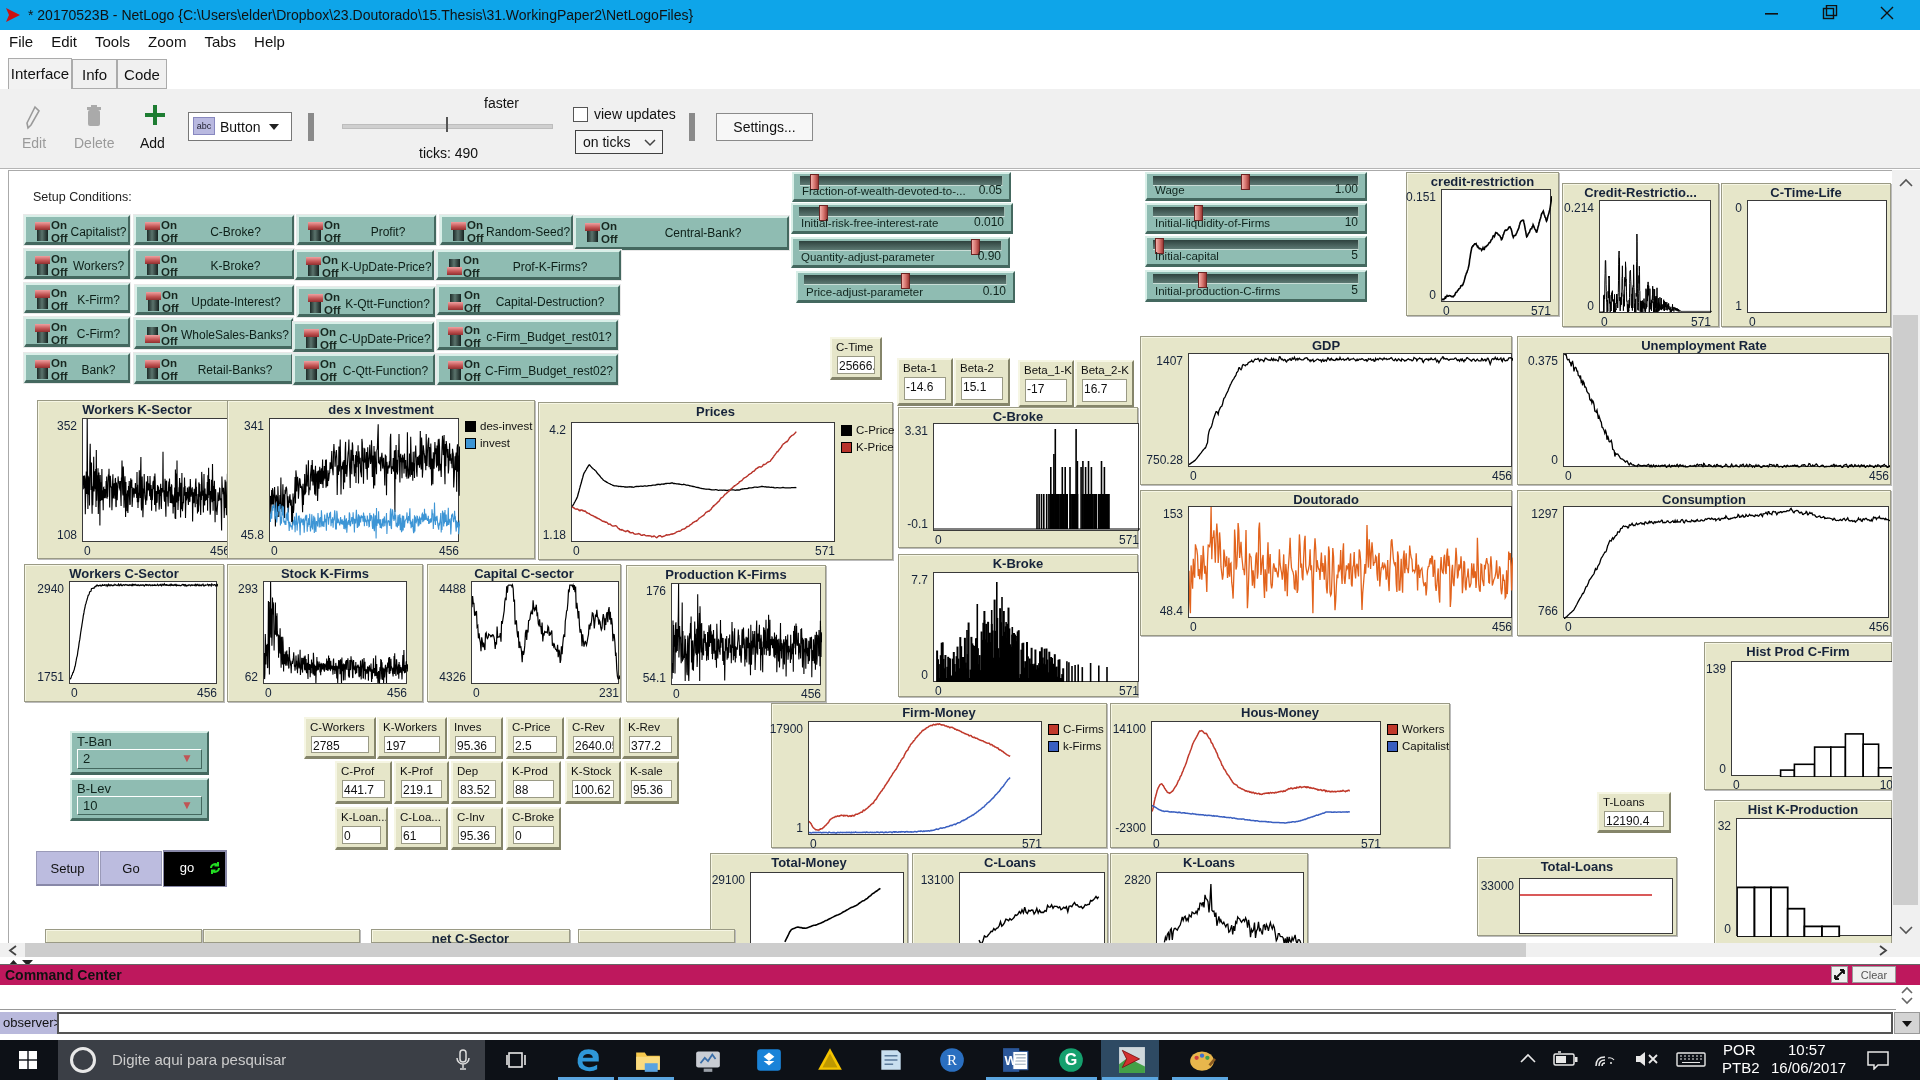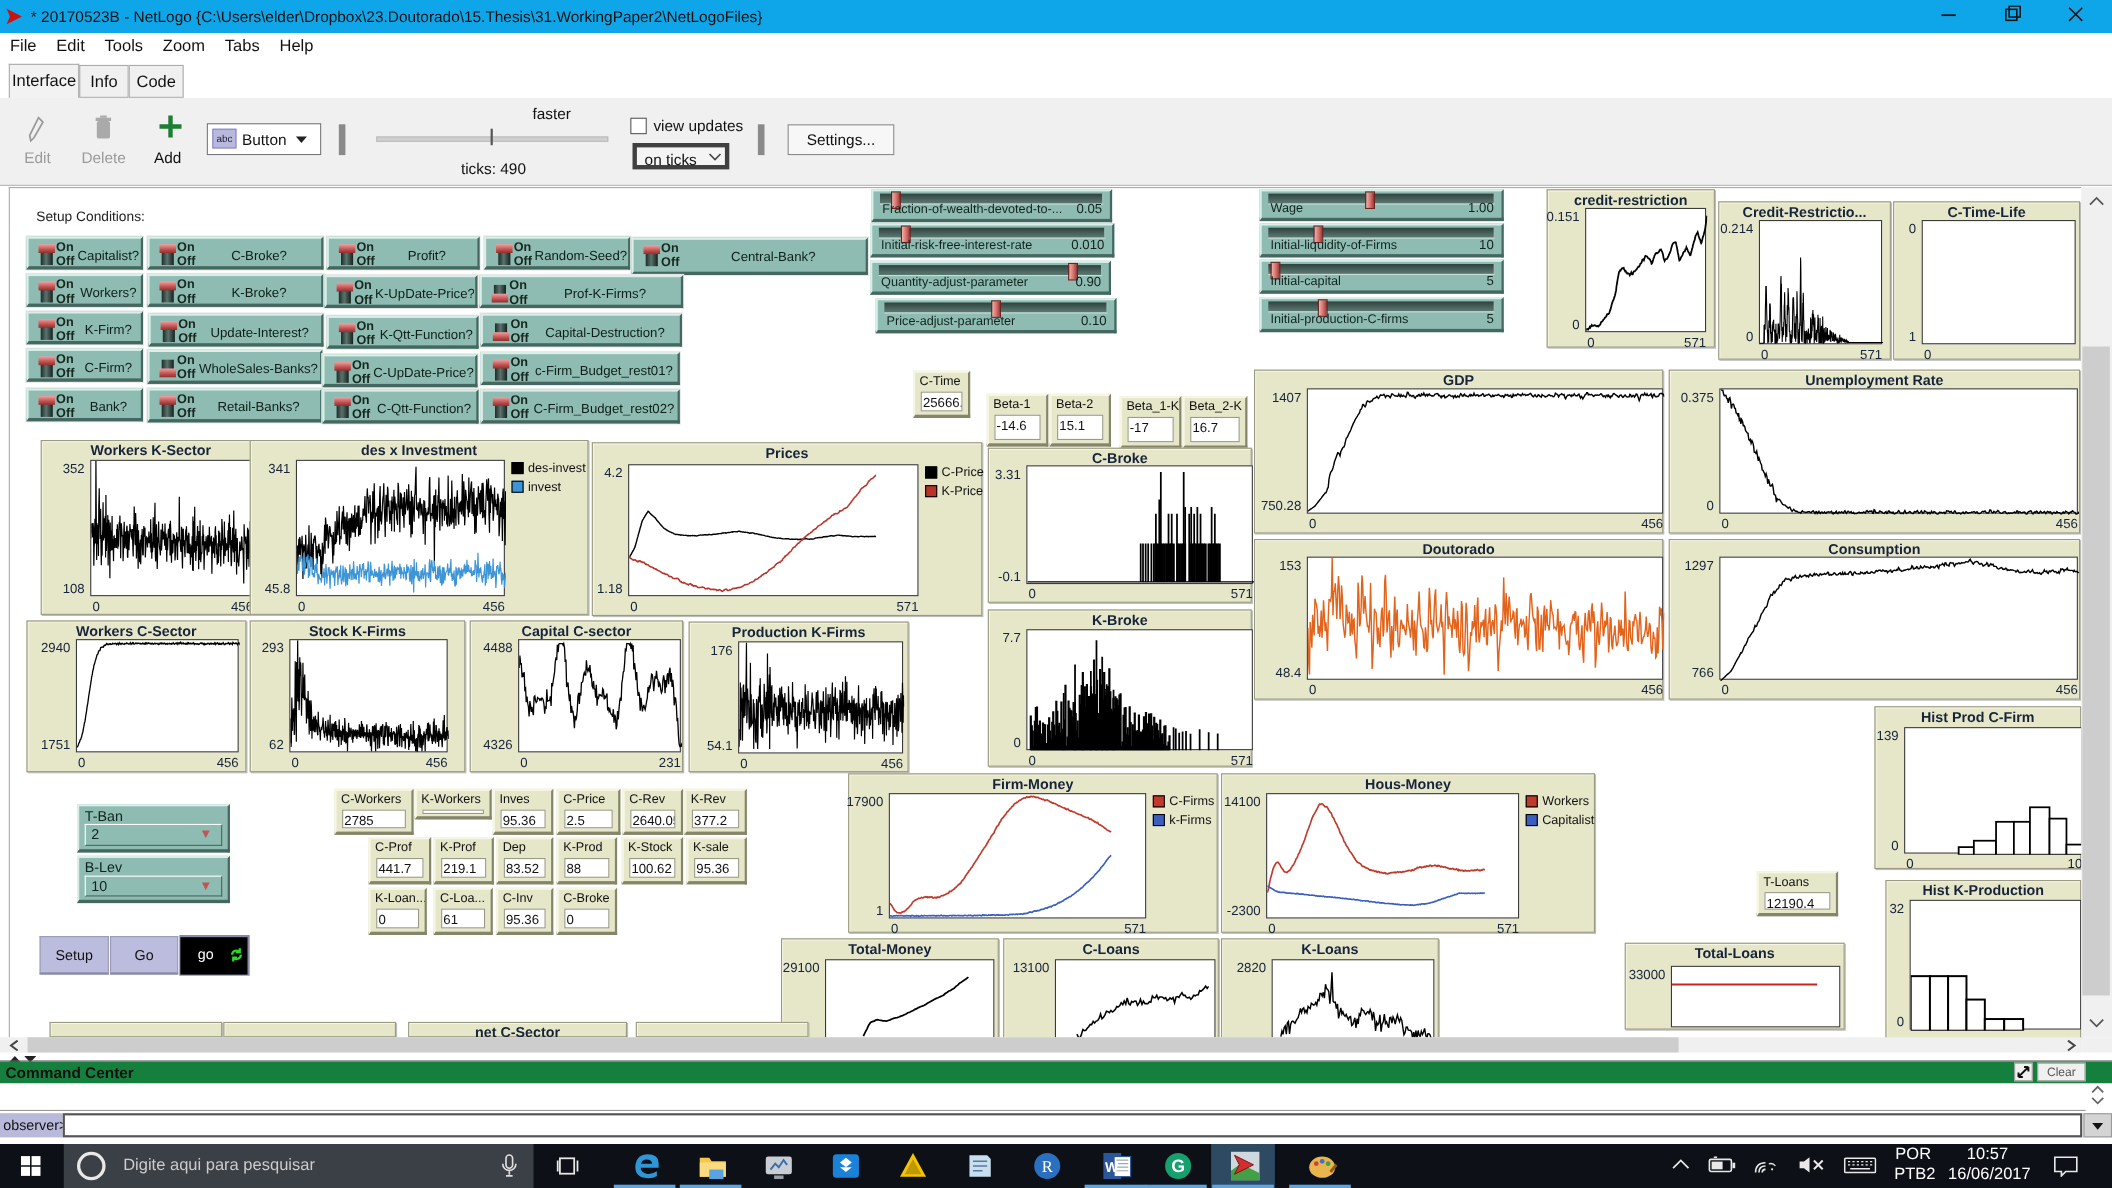--- a/index.html
+++ b/index.html
@@ -43,21 +43,21 @@
 .ptitle{position:absolute;left:0;right:0;top:1px;text-align:center;font-size:13px;font-weight:bold;color:#16233a}
 .parea{position:absolute;background:#fff;border:1px solid #3a3a3a}
 .pyl{position:absolute;font-size:12px;color:#16233a;white-space:nowrap}
 .pxl{position:absolute;font-size:12px;color:#16233a}
 .lg{position:absolute;font-size:11.5px;color:#111}
 .lgi{height:17px;white-space:nowrap}
 .lgsq{display:inline-block;width:11px;height:11px;border:1px solid #000;margin-right:4px;vertical-align:-2px}
 
 .nbtn{position:absolute;background:#bcbcdf;border:1px solid #9a9ab8;border-bottom:2px solid #8888a8;font-size:13px;color:#111;text-align:center}
 
-.cch{position:absolute;background:#15803d}
+.cch{position:absolute;background:#be185d}
 
 #taskbar{position:absolute;left:0;top:1040px;width:1920px;height:40px;background:#0d1117}
 .tbicon{position:absolute;top:1046px;width:28px;height:28px}
 </style></head><body>
 
 <div id="titlebar">
 <svg class="abs" style="left:5px;top:6px" width="18" height="18" viewBox="0 0 18 18">
       <path d="M1 2 L15 9 L1 16 L4 9 Z" fill="#cc1111"></path>
     </svg>
 <div id="titletxt">* 20170523B - NetLogo {C:\Users\elder\Dropbox\23.Doutorado\15.Thesis\31.WorkingPaper2\NetLogoFiles}</div>
@@ -96,21 +96,21 @@
 <svg class="abs" style="left:268px;top:123px" width="12" height="8">
     <path d="M1 1 L11 1 L6 7 Z" fill="#222"></path>
   </svg>
 <div class="tbsep" style="left:308px;top:113px"></div>
 <div class="abs" style="left:342px;top:124px;width:211px;height:5px;background:#cfcfcf;border:1px solid #bdbdbd"></div>
 <div class="abs" style="left:446px;top:117px;width:2px;height:15px;background:#555"></div>
 <div class="abs" style="left:484px;top:95px;font-size:14px;color:#111">faster</div>
 <div class="abs" style="left:419px;top:145px;font-size:14px;color:#111">ticks: 490</div>
 <div class="abs" style="left:573px;top:107px;width:15px;height:15px;background:#fff;border:1px solid #555"></div>
 <div class="abs" style="left:594px;top:106px;font-size:14px;color:#111">view updates</div>
-<div class="abs" style="left:575px;top:130px;width:88px;height:24px;background:#f4f4f4;border:4px solid #404040;font-size:14px;color:#111;padding:3px 0 0 7px">on ticks</div>
+<div class="abs" style="left:575px;top:130px;width:88px;height:24px;background:#f4f4f4;border:1px solid #404040;font-size:14px;color:#111;padding:3px 0 0 7px">on ticks</div>
 <svg class="abs" style="left:644px;top:139px" width="12" height="8">
     <path d="M1 1 L6 6 L11 1" fill="none" stroke="#444" stroke-width="1.5"></path>
   </svg>
 <div class="tbsep" style="left:689px;top:113px"></div>
 <div class="abs" style="left:716px;top:113px;width:97px;height:28px;background:#f7f7f7;border:1px solid #8a8a8a;font-size:14px;color:#111;text-align:center;padding-top:5px">Settings...</div>
 
 <div id="canvas"></div>
 <div class="abs" style="left:33px;top:190px;font-size:12.5px;color:#222">Setup Conditions:</div>
 <div class="sw" style="left:24px;top:215px;width:106px;height:30px">
 <div class="swlever">
@@ -408,21 +408,21 @@
     <div class="monval">-17</div>
   </div>
 <div class="mon" style="left:1075px;top:360px;width:59px;height:48px">
 <div class="monlabel">Beta_2-K</div>
     <div class="monval">16.7</div>
   </div>
 <div class="mon" style="left:304px;top:717px;width:72px;height:42px">
 <div class="monlabel">C-Workers</div>
     <div class="monval">2785</div>
   </div>
-<div class="mon" style="left:377px;top:717px;width:70px;height:28px">
+<div class="mon" style="left:377px;top:717px;width:70px;height:42px">
 <div class="monlabel">K-Workers</div>
     <div class="monval">197</div>
   </div>
 <div class="mon" style="left:448px;top:717px;width:55px;height:42px">
 <div class="monlabel">Inves</div>
     <div class="monval">95.36</div>
   </div>
 <div class="mon" style="left:506px;top:717px;width:58px;height:42px">
 <div class="monlabel">C-Price</div>
     <div class="monval">2.5</div>

